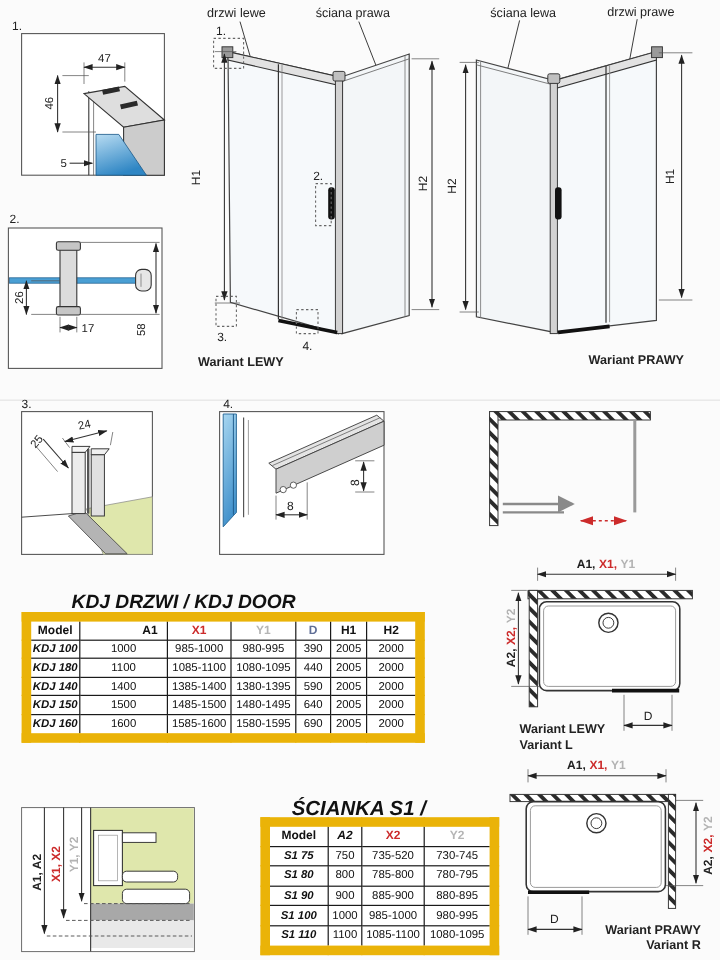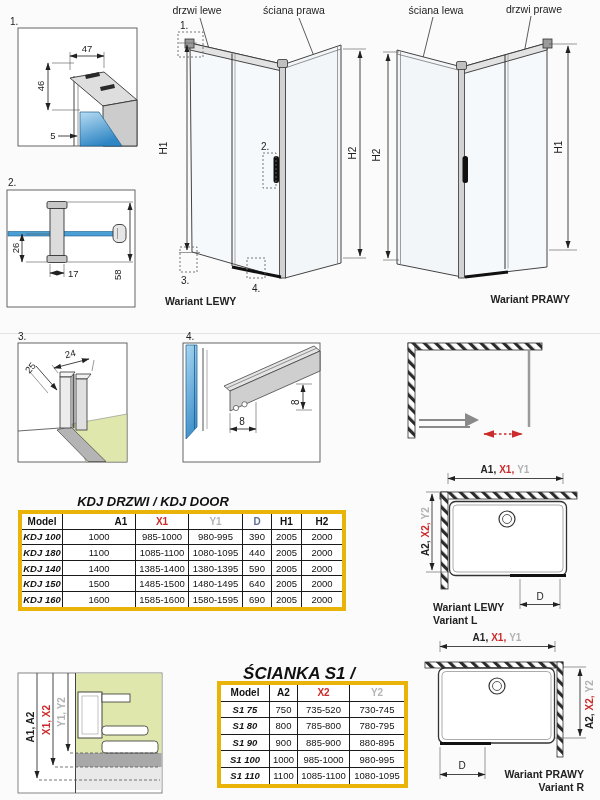--- a/index.html
+++ b/index.html
@@ -17,28 +17,28 @@
   .dline { stroke:#333; stroke-width:0.9; fill:none; }
   .eline { stroke:#555; stroke-width:0.6; fill:none; }
   .dash  { stroke:#666; stroke-width:0.9; fill:none; stroke-dasharray:2,2; }
   .red-t { fill:#cc2b2b; }
   .gry-t { fill:#b3b3b3; }
 
   .tbl-title {
     position:absolute; text-align:center; color:#111;
     font-weight:bold; font-style:italic;
   }
-  .t1 { left:18px;  top:494px; width:270px; font-size:13px; }
+  .t1 { left:18px;  top:494px; width:270px; font-size:16px; }
   .t2 { left:209px; top:664px; width:180px; font-size:17px; }
   .tbl-wrap { position:absolute; }
   .w1 { left:18px;  top:510px; }
   .w2 { left:217px; top:681px; }
   table.dtable {
     border-collapse:collapse; table-layout:fixed; background:#fff;
-    border:4px solid #eab308;
+    border:8px solid #eab308;
   }
   .dtable th, .dtable td {
     border:1px solid #1a1a1a; text-align:center; vertical-align:middle;
     padding:0; font-size:9.5px; color:#111; overflow:hidden; white-space:nowrap;
   }
   .dtable th { font-weight:bold; font-size:10px; }
   .kdj th, .kdj td { height:14.6px; }
   .s1  th, .s1  td { height:15.6px; }
   .dtable td.model { font-weight:bold; font-style:italic;margin-left:24px; }
   .divider { position:absolute; left:0; top:333px; width:600px; height:1px; background:#e4e4e4; }
@@ -428,21 +428,21 @@
         </tbody>
       </table>
   </div>
 
   <div class="tbl-title t2">ŚCIANKA S1 / SIDEWALL S1</div>
   <div class="tbl-wrap w2">
     <table class="dtable s1">
         <thead>
           <tr>
             <th style="color: rgb(17, 17, 17); width: 48px;">Model</th>
-            <th style="color: rgb(17, 17, 17); width: 27px;">A2</th>
+            <th style="color: rgb(17, 17, 17); width: 27px; font-style: italic;">A2</th>
             <th style="color: rgb(204, 43, 43); width: 51px;">X2</th>
             <th style="color: rgb(181, 181, 181); width: 54px;">Y2</th>
           </tr>
         </thead>
         <tbody>
           <tr>
             <td class="model">S1 75</td>
             <td>750</td>
             <td>735-520</td>
             <td>730-745</td>

